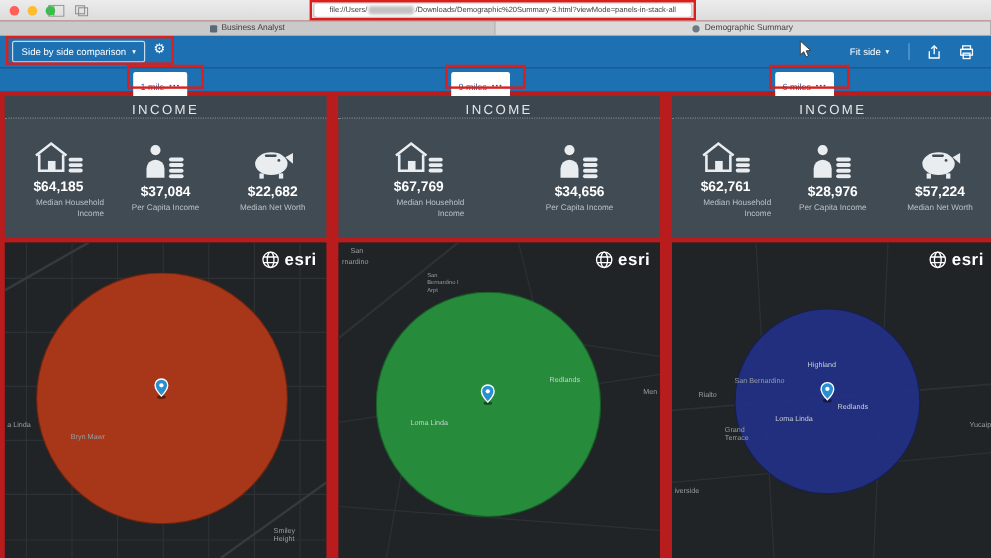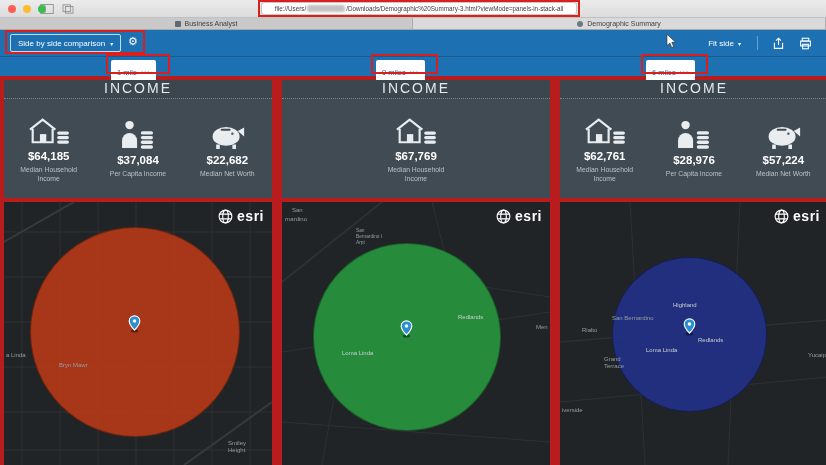--- a/index.html
+++ b/index.html
@@ -30,23 +30,23 @@
   .tool-icon{margin-right:14px;display:inline-flex;cursor:pointer}
   
   .ring-row{position:absolute;left:0;top:56px;width:826px;height:20px;background:#1d70b2;border-top:1px solid rgba(0,0,0,.18)}
   .ring-btn{position:absolute;top:3px;height:14px;background:#fff;border:none;border-radius:2px;padding:12px 6px;display:inline-flex;align-items:center;gap:4px;font-size:7.5px;color:#1d5e96;font-family:inherit;cursor:pointer}
   .ring-btn .more{font-size:6px;letter-spacing:1px;color:#1d5e96}
   .rb1{left:111px}.rb2{left:376px}.rb3{left:646px}
   
   .panel{position:absolute;top:76px;width:268px;height:389px}
   .p1{left:4px}.p2{left:282px}.p3{left:560px}
   .stats-card{position:absolute;left:0;top:4px;width:268px;height:118px;background:#414b54}
-  .stats-header{height:19px;display:flex;align-items:flex-start;justify-content:center;font-size:14px;letter-spacing:2px;color:#e4e8eb;border-bottom:1px dotted #78828a;background:#3c464f}
+  .stats-header{height:19px;display:flex;align-items:flex-end;justify-content:center;font-size:11px;letter-spacing:2px;color:#e4e8eb;border-bottom:1px dotted #78828a;background:#3c464f}
   .stats-body{height:98px;display:flex}
-  .stat{flex:1;display:flex;flex-direction:column;align-items:center;justify-content:center;text-align:center;padding-top:2px}
+  .stat{flex:1;display:flex;flex-direction:column;align-items:center;justify-content:center;text-align:right;padding-top:2px}
   .stat .icn{height:30px;display:flex;align-items:flex-end}
   .stat .icn svg{display:block}
   .stat .val{font-size:11.5px;font-weight:bold;color:#fff;margin-top:5px}
   .stat .lab{font-size:6.8px;color:#b9c1c7;margin-top:4px;line-height:1.3;max-width:76px}
   .map{position:absolute;left:0;top:126px;width:268px;height:263px;background:#202427;overflow:hidden}
   .roads{position:absolute;left:0;top:0}
   .circle{position:absolute;border-radius:50%;border:1px solid rgba(0,0,0,.35)}
   .c1{left:26px;top:25px;width:210px;height:210px;background:rgba(178,57,24,.93)}
   .c2{left:31px;top:41px;width:188px;height:188px;background:rgba(39,148,62,.93)}
   .c3{left:52px;top:55px;width:155px;height:155px;background:rgba(34,48,133,.93)}
@@ -273,20 +273,36 @@
                 <g fill="#e9edf0">
                   <rect x="33" y="17" width="13" height="3.6" rx="1.8"></rect>
                   <rect x="33" y="22" width="13" height="3.6" rx="1.8"></rect>
                   <rect x="33" y="27" width="13" height="3.6" rx="1.8"></rect>
                 </g>
               </svg>
           </span>
           <div class="val">$67,769</div>
           <div class="lab">Median Household Income</div>
         </div>
+        <div class="stat">
+          <span class="icn">
+            <svg viewBox="0 0 40 32" width="38" height="30">
+                <g fill="#e9edf0">
+                  <circle cx="11" cy="6.5" r="4.5"></circle>
+                  <path d="M3 31 v-8 a8 8 0 0 1 16 0 v8 z"></path>
+                  <rect x="23" y="13" width="13" height="3.6" rx="1.8"></rect>
+                  <rect x="23" y="18" width="13" height="3.6" rx="1.8"></rect>
+                  <rect x="23" y="23" width="13" height="3.6" rx="1.8"></rect>
+                  <rect x="23" y="28" width="13" height="3.6" rx="1.8"></rect>
+                </g>
+              </svg>
+          </span>
+          <div class="val">$34,656</div>
+          <div class="lab">Per Capita Income</div>
+        </div>
       </div>
     </div>
     <div class="map">
       <svg class="roads" width="268" height="263">
         <g stroke="#2c3135" fill="none">
           <path d="M0 80 L100 0" stroke-width="2"></path>
           <path d="M0 150 L268 110" stroke-width="1"></path>
           <path d="M150 0 L170 80 L268 95" stroke-width="1"></path>
           <path d="M40 263 L60 150" stroke-width="1"></path>
           <path d="M0 220 L268 240" stroke-width="1"></path>

